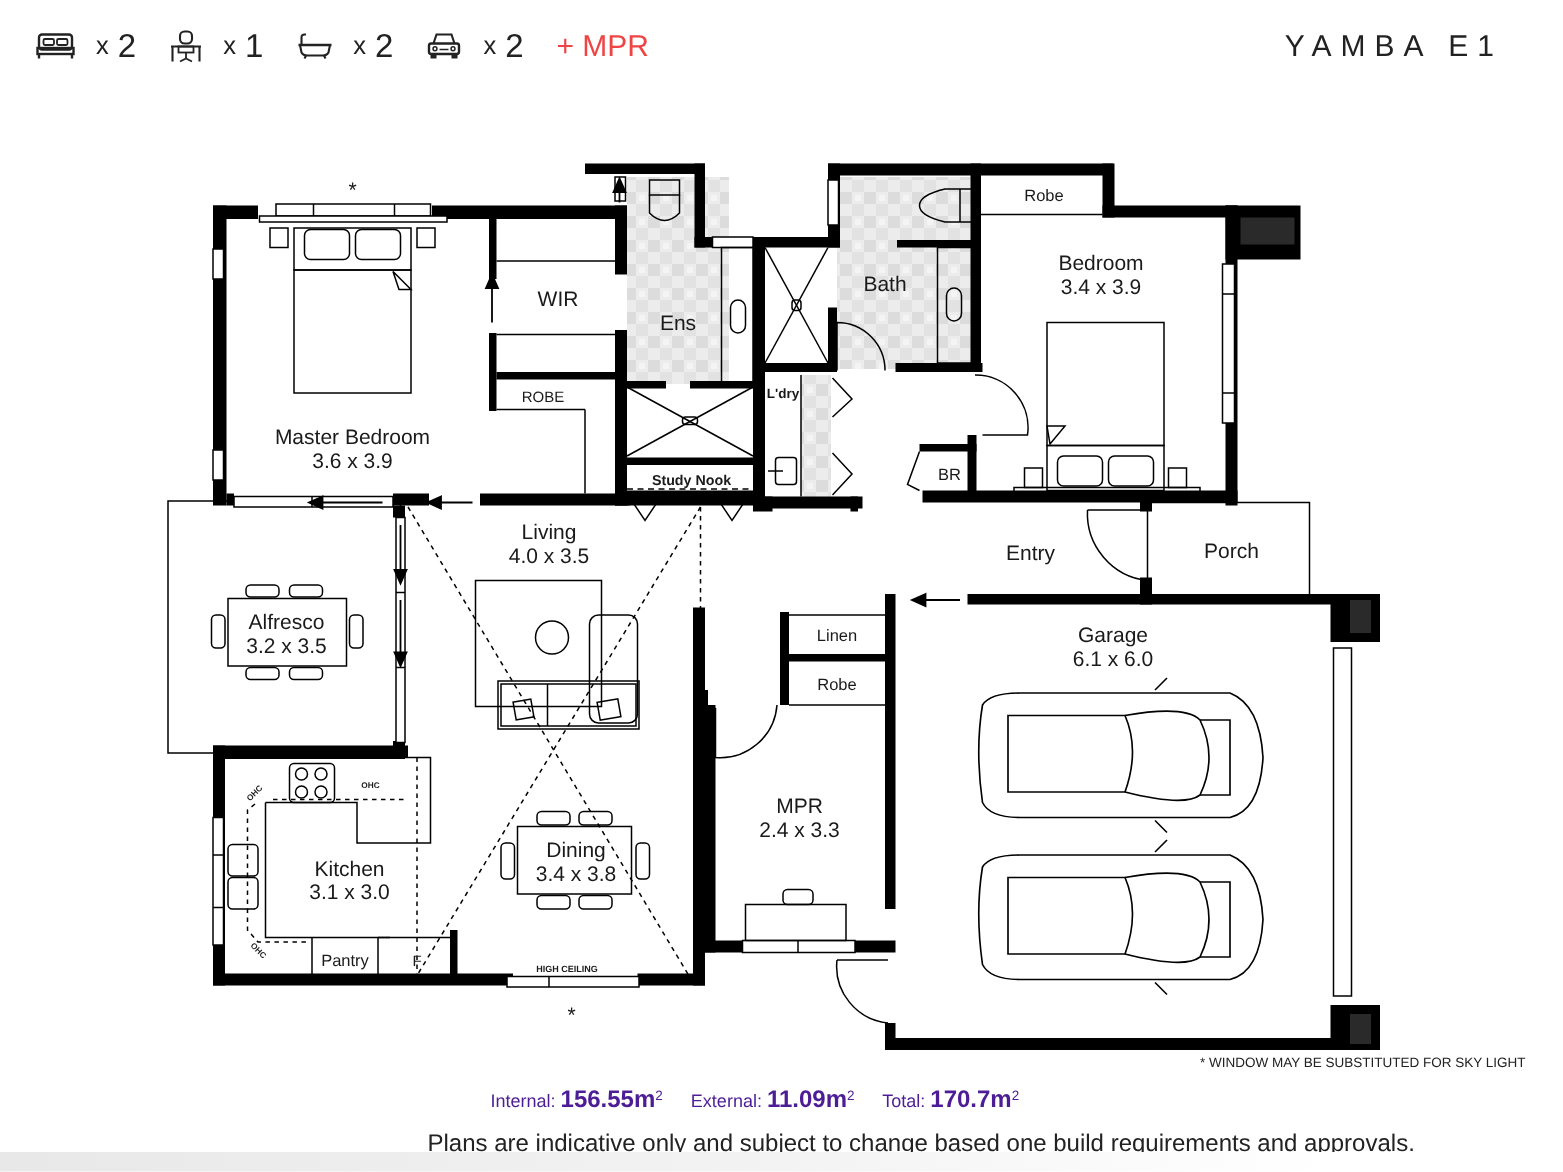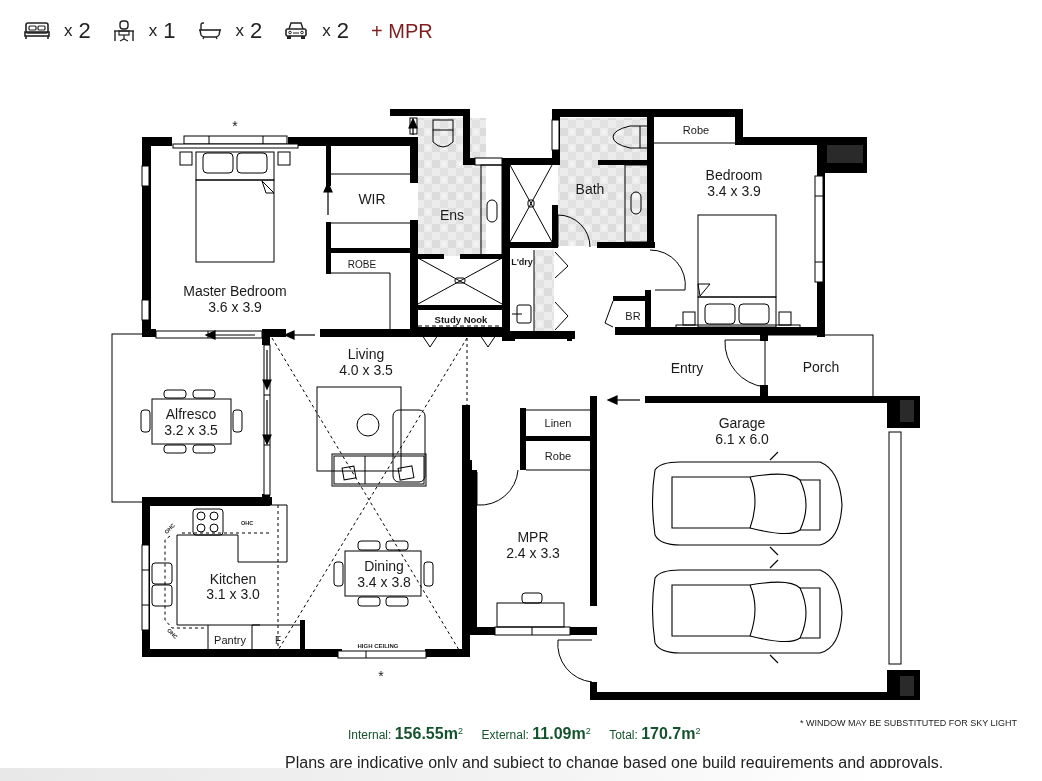--- a/index.html
+++ b/index.html
@@ -3,30 +3,30 @@
 <meta charset="utf-8">
 <style>
   html, body { margin: 0; padding: 0; background: #ffffff; }
   body { width: 1042px; height: 781px; position: relative; overflow: hidden; font-family: "Liberation Sans", sans-serif; color: #1a1a1a; }
   .header { position: absolute; left: 0; top: 0; width: 1042px; height: 60px; }
   .features { position: absolute; left: 24px; top: 18px; display: flex; align-items: center; gap: 0; }
   .feat { display: flex; align-items: center; margin-right: 22px; }
   .feat svg { display: block; }
   .feat .x { font-size: 17px; margin-left: 14px; color: #222; }
   .feat .n { font-size: 22px; margin-left: 6px; color: #222; }
-  .feat .mpr { font-size: 20px; color: #7f1d1d; }
+  .feat .mpr { font-size: 20px; color: #ef4444; }
   .title { position: absolute; right: 40px; top: 20px; font-size: 20px; letter-spacing: 6px; color: #222; }
   .plan { position: absolute; left: 0; top: 0; }
   .rlabel { font-family: "Liberation Sans", sans-serif; fill: #1a1a1a; }
-  .footer-areas { position: absolute; left: 348px; top: 725px; font-size: 12px; color: #14532d; white-space: nowrap; }
+  .footer-areas { position: absolute; left: 327px; top: 725px; font-size: 12px; color: #4c1d95; white-space: nowrap; }
   .footer-areas b { font-size: 16px; font-weight: bold; }
   .footer-areas sup { font-size: 9px; }
   .footer-areas .gap { display: inline-block; width: 12px; }
   .disclaimer { position: absolute; left: 285px; top: 754px; font-size: 16px; color: #222; white-space: nowrap; }
-  .skynote { position: absolute; left: 800px; top: 718px; font-size: 9px; color: #222; white-space: nowrap; }
+  .skynote { position: absolute; left: 800px; top: 703px; font-size: 9px; color: #222; white-space: nowrap; }
   .fade { position: absolute; left: 0; top: 768px; width: 1042px; height: 13px; background: linear-gradient(90deg, #e8e8e8 0%, #f3f3f3 50%, #ffffff 85%); }
 </style>
 </head>
 <body>
 
 <div class="header">
   <div class="features">
     <div class="feat">
       <span>
         <svg width="26" height="18" viewBox="0 0 26 18">
@@ -81,20 +81,21 @@
             <rect x="17" y="15" width="4" height="3" fill="#222"></rect>
           </svg>
       </span>
       <span class="x">x</span>
       <span class="n">2</span>
     </div>
     <div class="feat">
       <span class="mpr">+ MPR</span>
     </div>
   </div>
+  <div class="title">YAMBA E1</div>
 </div>
 
 <svg class="plan" width="1042" height="720" viewBox="0 0 1042 720" xmlns="http://www.w3.org/2000/svg">
   <defs>
     <pattern id="tiles" width="16" height="16" patternUnits="userSpaceOnUse">
       <rect width="16" height="16" fill="#ececec"></rect>
       <rect x="0" y="0" width="8" height="8" fill="#dcdcdc"></rect>
       <rect x="8" y="8" width="8" height="8" fill="#e2e2e2"></rect>
       <rect x="10" y="2" width="4" height="4" fill="#f4f4f4"></rect>
     </pattern>

